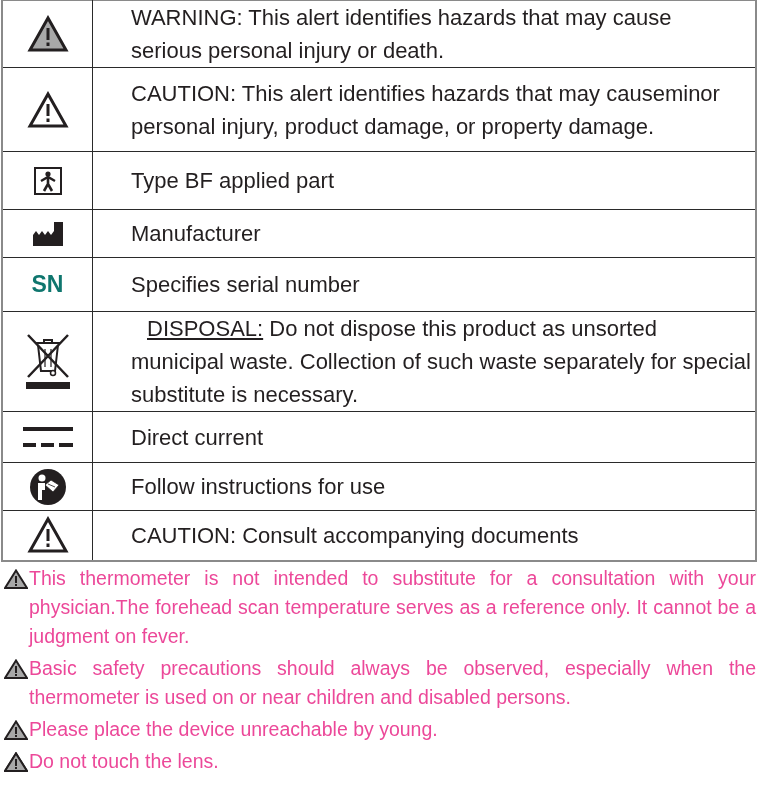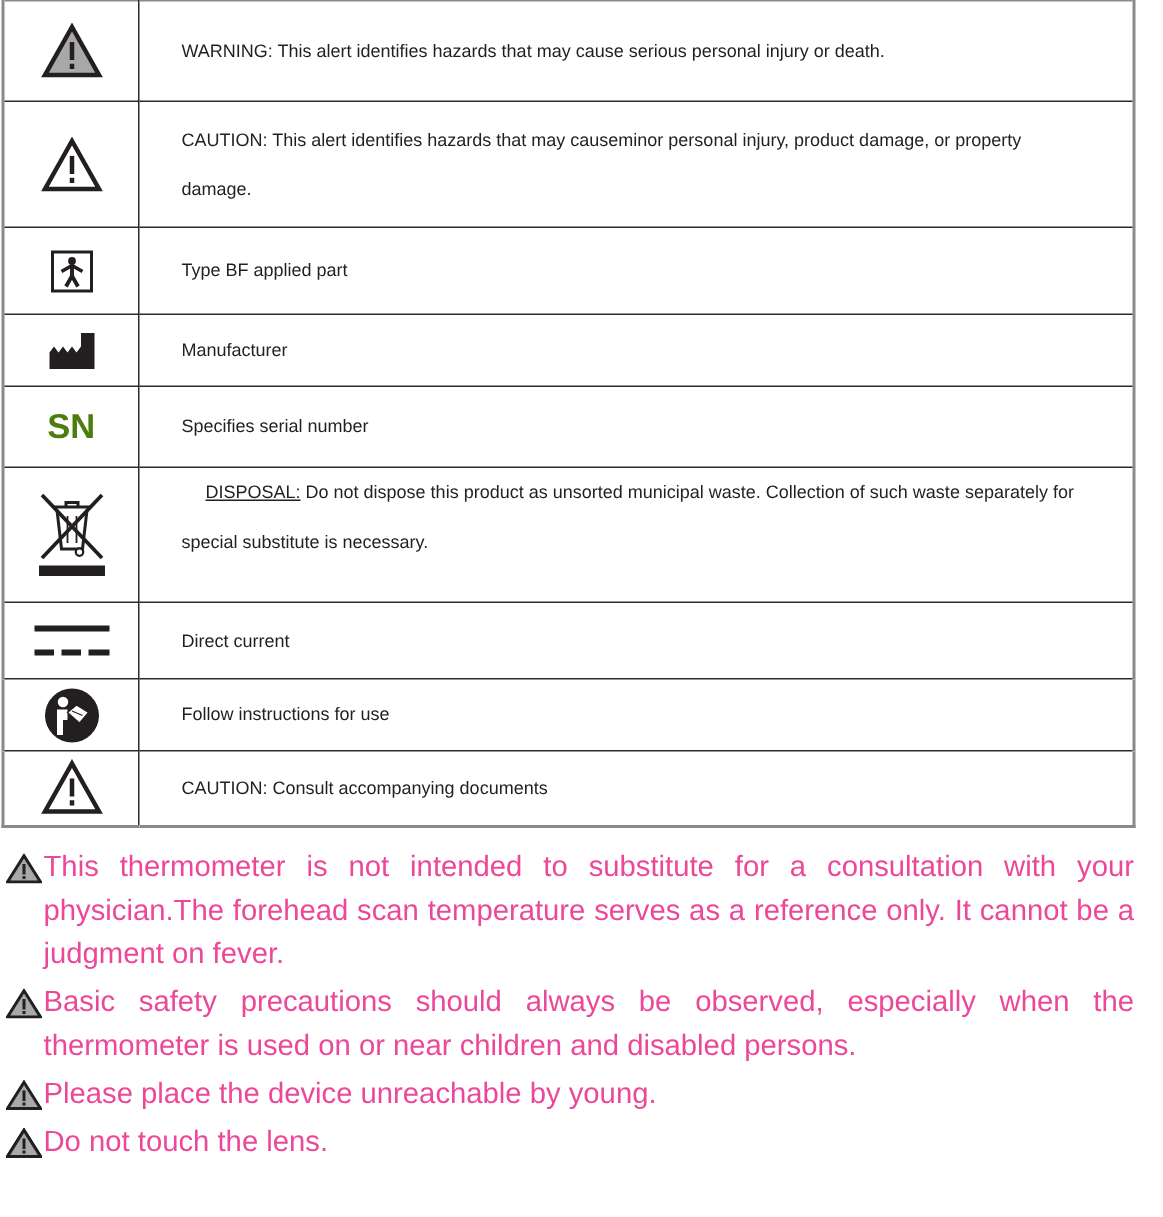--- a/index.html
+++ b/index.html
@@ -28,22 +28,22 @@
       padding: 0;
       vertical-align: middle;
     }
     .sym-table tr:first-child td { border-top-color: #8a8a8a; }
     .sym-table td.icon-cell {
       width: 89px;
       text-align: center;
       border-left: 2px solid #8a8a8a;
     }
     .sym-table td.desc-cell {
-      padding-left: 28px;
-      font-size: 12px;
+      padding-left: 38px;
+      font-size: 22px;
       line-height: 33px;
       border-right: 2px solid #8a8a8a;
     }
     .sym-table tr:last-child td { border-bottom: 2px solid #8a8a8a; }
     .icon-cell svg { display: block; margin: 0 auto; }
     .underline { text-decoration: underline; margin-left: 16px; }
     .desc-top { vertical-align: top !important; padding-top: 4px; }
 
     .notes {
       position: absolute;
@@ -64,21 +64,21 @@
     .note .warn {
       position: absolute;
       left: 0;
       top: 5px;
       width: 24px;
       height: 20px;
     }
     .sn {
       font-weight: bold;
       font-size: 23px;
-      color: #4d7c0f;
+      color: #0f766e;
     }
   </style>
 </head>
 <body>
 
 <table class="sym-table">
   <tbody>
       <tr style="height:67px">
     <td class="icon-cell">
       <svg width="42" height="38" viewBox="0 0 42 38">

